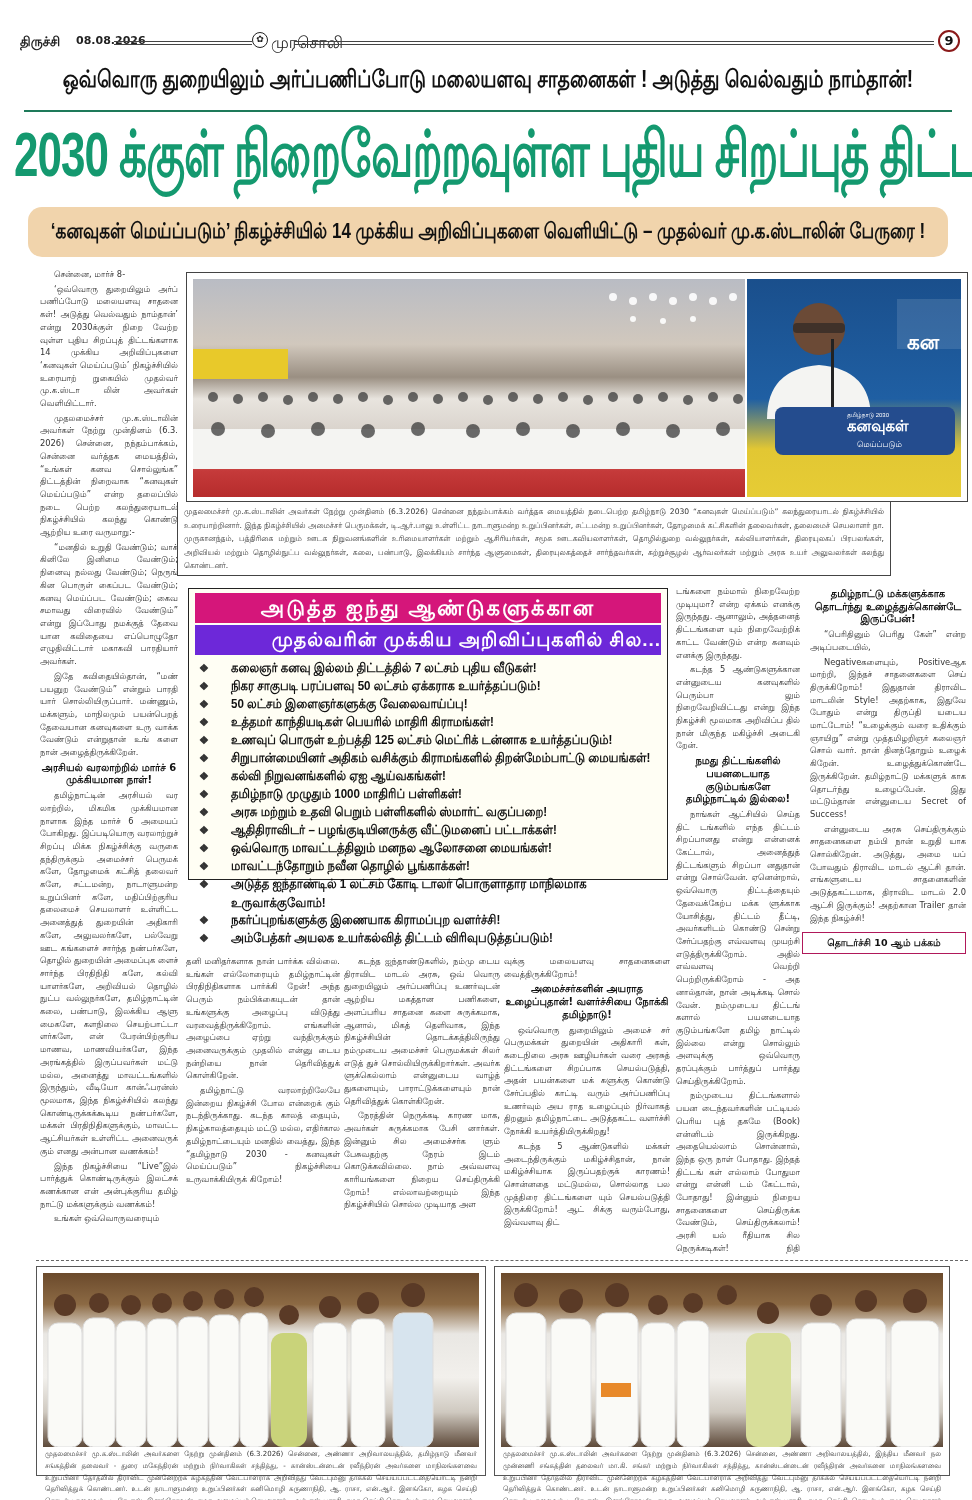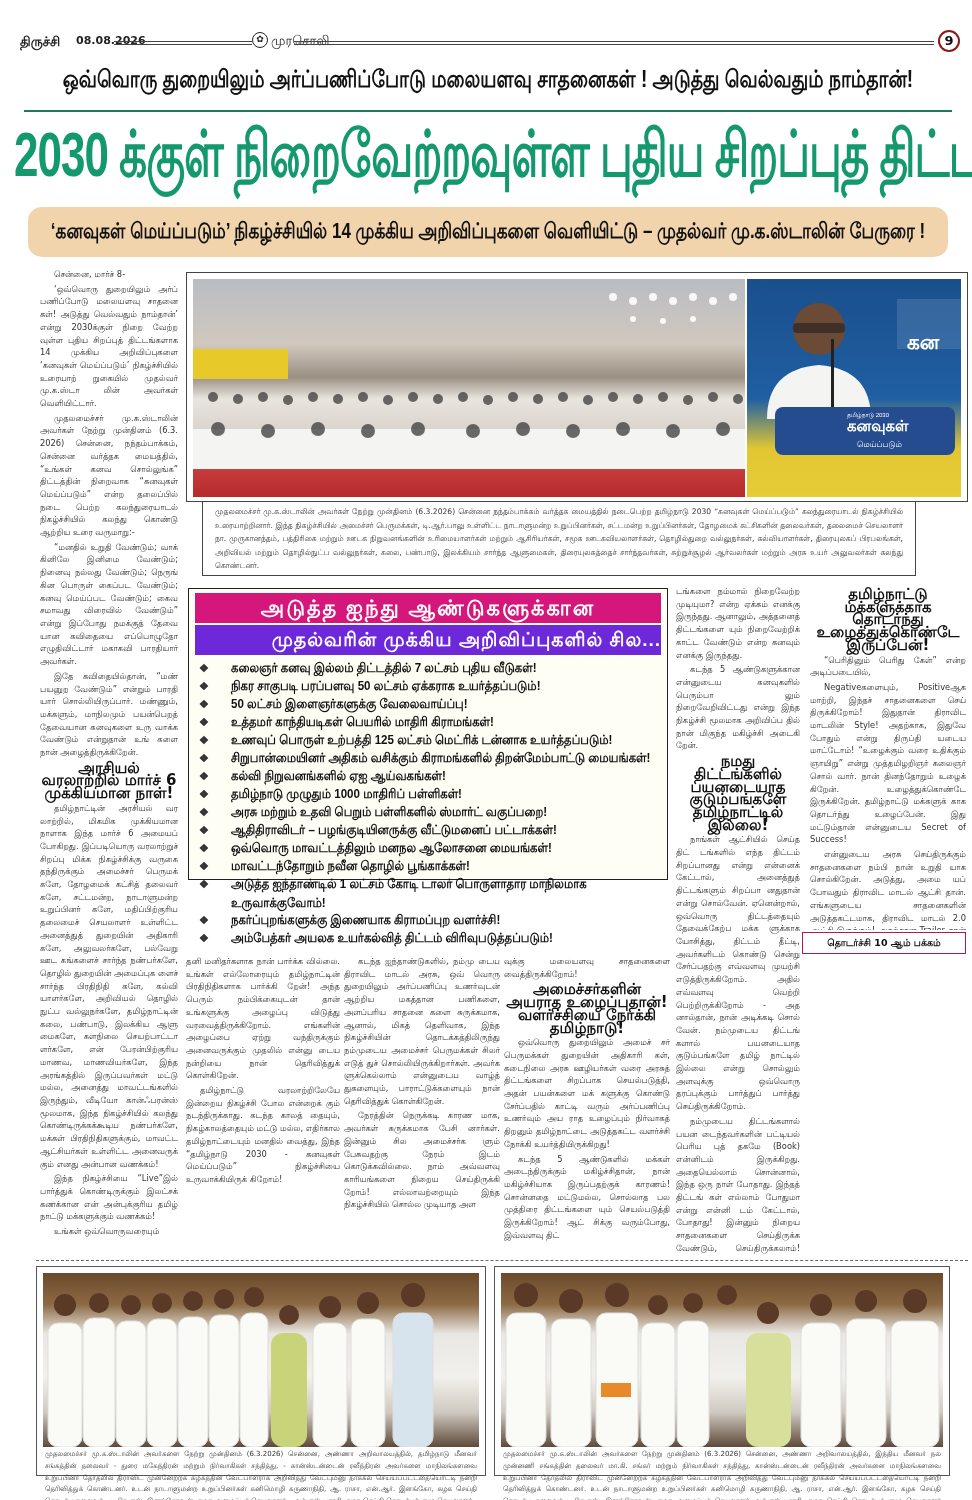--- a/index.html
+++ b/index.html
@@ -7,40 +7,40 @@
 body{font-family:"DejaVu Sans",sans-serif;color:#222;position:relative}
 .abs{position:absolute}
 
 #masthead{left:18px;top:30px;width:950px;height:26px;}
 #masthead .loc{position:absolute;left:2px;top:4px;font-size:13px;font-weight:bold;color:#222}
 #masthead .date{position:absolute;left:58px;top:4px;font-size:11px;font-weight:bold;color:#222}
 #masthead .line{position:absolute;top:11px;height:4px;border-top:1.5px solid #444;border-bottom:1.5px solid #444}
 #masthead .l1{left:96px;width:138px}
 #masthead .l2{left:276px;width:640px}
 #masthead .logo{position:absolute;left:234px;top:2px;width:16px;height:16px;border:1.5px solid #222;border-radius:50%;font-size:9px;text-align:center;line-height:13px}
-#masthead .paper{position:absolute;left:253px;top:3px;font-size:13px;color:#222}
+#masthead .paper{position:absolute;left:253px;top:3px;font-size:16px;color:#222}
 #masthead .pageno{position:absolute;left:920px;top:0;width:22px;height:22px;border:2.5px solid #8b1a1a;border-radius:50%;font-size:13px;font-weight:bold;text-align:center;line-height:17px;color:#111}
 
 #kicker{left:24px;top:66px;width:928px;text-align:center;font-family:"Liberation Sans",sans-serif;font-weight:bold;font-size:19px;color:#111;letter-spacing:0;white-space:nowrap;transform:scaleY(1.25);transform-origin:top center}
 #kicker-rule{left:24px;top:110px;width:928px;height:2px;background:#1e7a5a}
 
 #headline{left:14px;top:118px;width:950px;text-align:center;font-family:"Liberation Sans",sans-serif;font-weight:bold;font-size:44px;color:#14996f;white-space:nowrap;transform:scaleY(1.45);transform-origin:top center;letter-spacing:-1px}
 
 #deck{left:28px;top:207px;width:920px;height:50px;background:#f1d4ac;border-radius:14px;text-align:center;font-family:"Liberation Sans",sans-serif;font-weight:bold;font-size:17px;line-height:50px;color:#111;white-space:nowrap}
 #deck span{display:inline-block;transform:scaleY(1.25)}
 
 .col{font-family:"DejaVu Sans",sans-serif;font-size:8.3px;line-height:12.7px;color:#333;text-align:justify;overflow:hidden}
 .col p{text-indent:14px;margin-bottom:2px}
 .col .dateline{text-indent:14px}
-.subhead{font-weight:bold;text-align:center;text-indent:0!important;font-size:15px;color:#111;margin:3px 0}
+.subhead{font-weight:bold;text-align:center;text-indent:0!important;font-size:10px;color:#111;margin:3px 0}
 
 #photo-main{left:186px;top:272px;width:782px;height:230px;border:1px solid #444;background:#fff;padding:6px}
 #photo-main .crowd{position:absolute;left:6px;top:6px;width:552px;height:218px;overflow:hidden;background:linear-gradient(180deg,#b9bcc4 0%,#d1c8bd 30%,#9a8f82 45%,#e8e4de 55%,#d9d3cc 70%,#c53a3a 88%,#b62c2c 100%)}
 #photo-main .speaker{position:absolute;left:560px;top:6px;width:214px;height:218px;background:linear-gradient(180deg,#1a4f8c 0%,#1f5fa3 55%,#e2c733 78%,#e6cc35 100%);overflow:hidden}
-#caption-main{left:202px;top:502px;width:714px;height:74px;border:1px solid #444;border-top:none;padding:3px 12px;font-size:7.6px;line-height:13.5px;color:#333;text-align:justify}
+#caption-main{left:177px;top:502px;width:714px;height:74px;border:1px solid #444;border-top:none;padding:3px 6px;font-size:7.6px;line-height:13.5px;color:#333;text-align:justify}
 
 #ann{left:188px;top:588px;width:480px;height:292px;border:1.5px solid #222;background:#fffef4}
 #ann .head1{position:absolute;left:6px;top:4px;width:466px;height:30px;background:#d5167a;color:#fff;font-family:"Liberation Sans",sans-serif;font-weight:bold;font-size:21px;line-height:30px;text-align:center;letter-spacing:2px}
 #ann .head2{position:absolute;left:6px;top:36px;width:466px;height:30px;background:#6d28d9;color:#fff;font-family:"Liberation Sans",sans-serif;font-weight:bold;font-size:19px;line-height:30px;text-align:right;letter-spacing:1px}
 #ann ul{position:absolute;left:8px;top:70px;width:466px;list-style:none}
 #ann li{display:flex;font-family:"Liberation Sans",sans-serif;font-weight:bold;font-size:11.6px;line-height:18px;color:#111}
 #ann li .b{width:34px;flex:none;color:#333;font-size:11px;text-align:left;padding-left:2px}
 #ann li .t{flex:1;transform:scaleY(1.1);transform-origin:left center}
 
 #cont{left:802px;top:932px;width:164px;height:22px;border:1.5px solid #b0185a;border-radius:0;font-size:9.5px;font-weight:bold;text-align:center;line-height:19px;color:#111}

